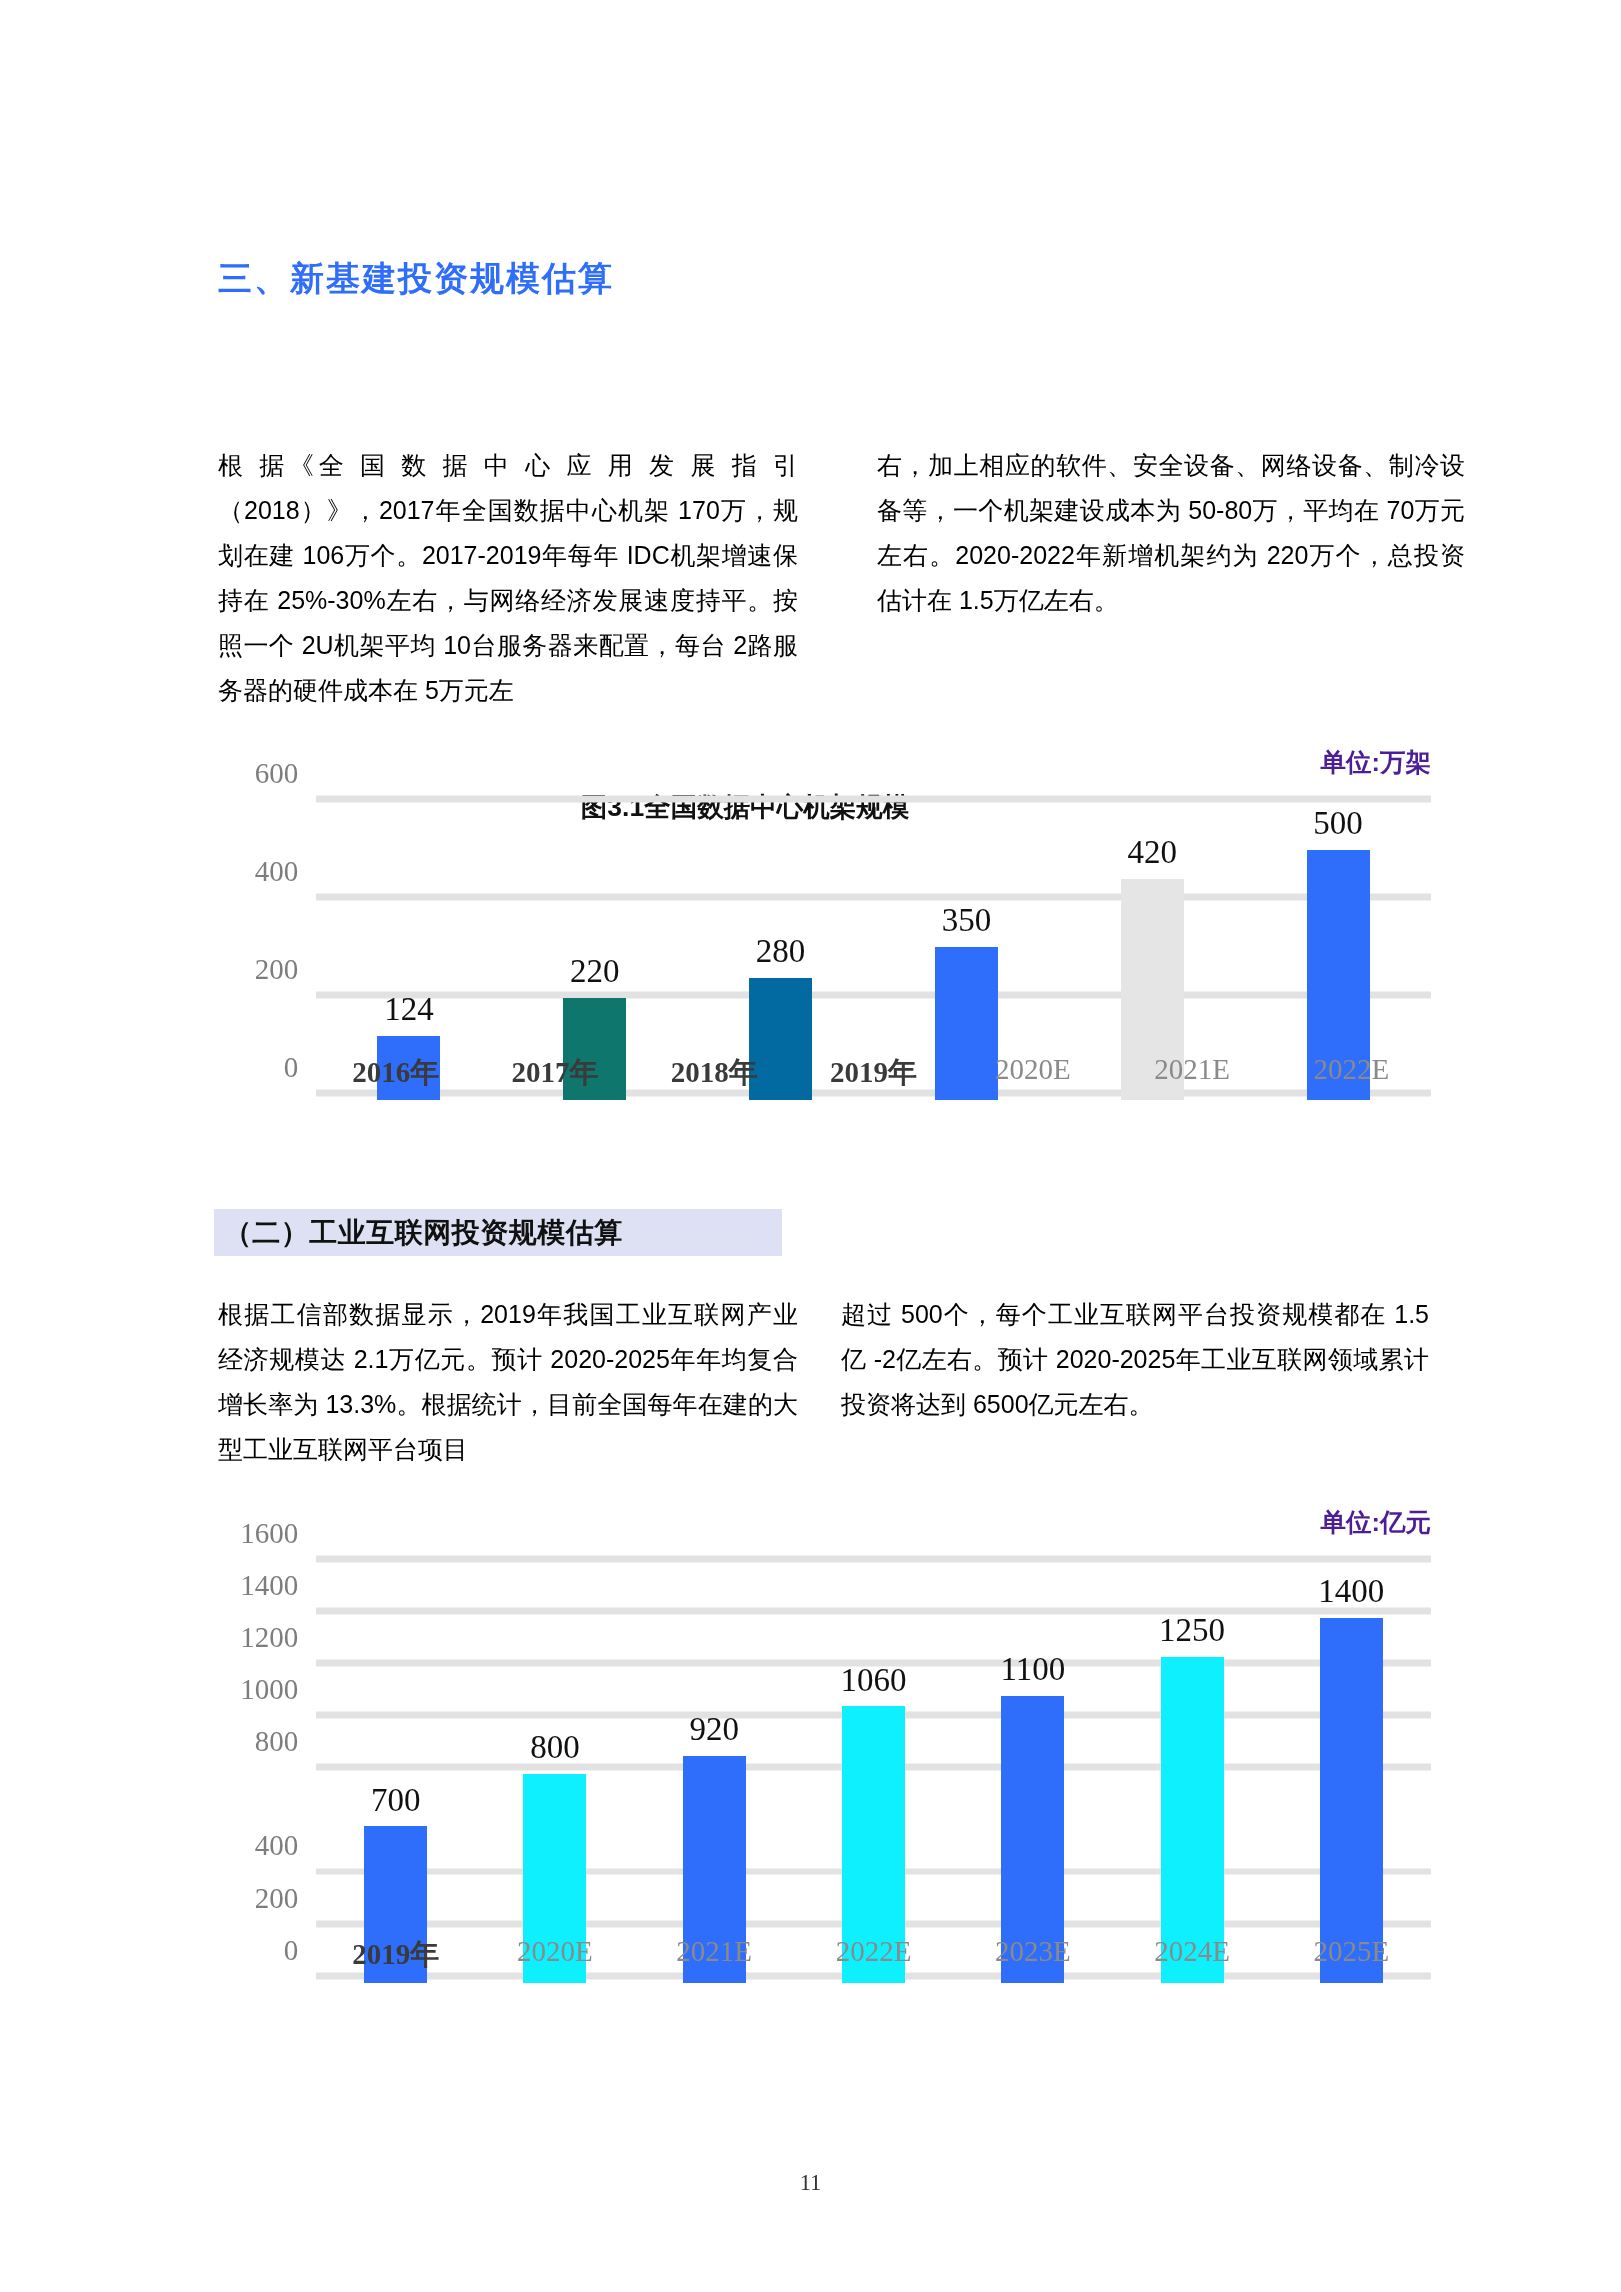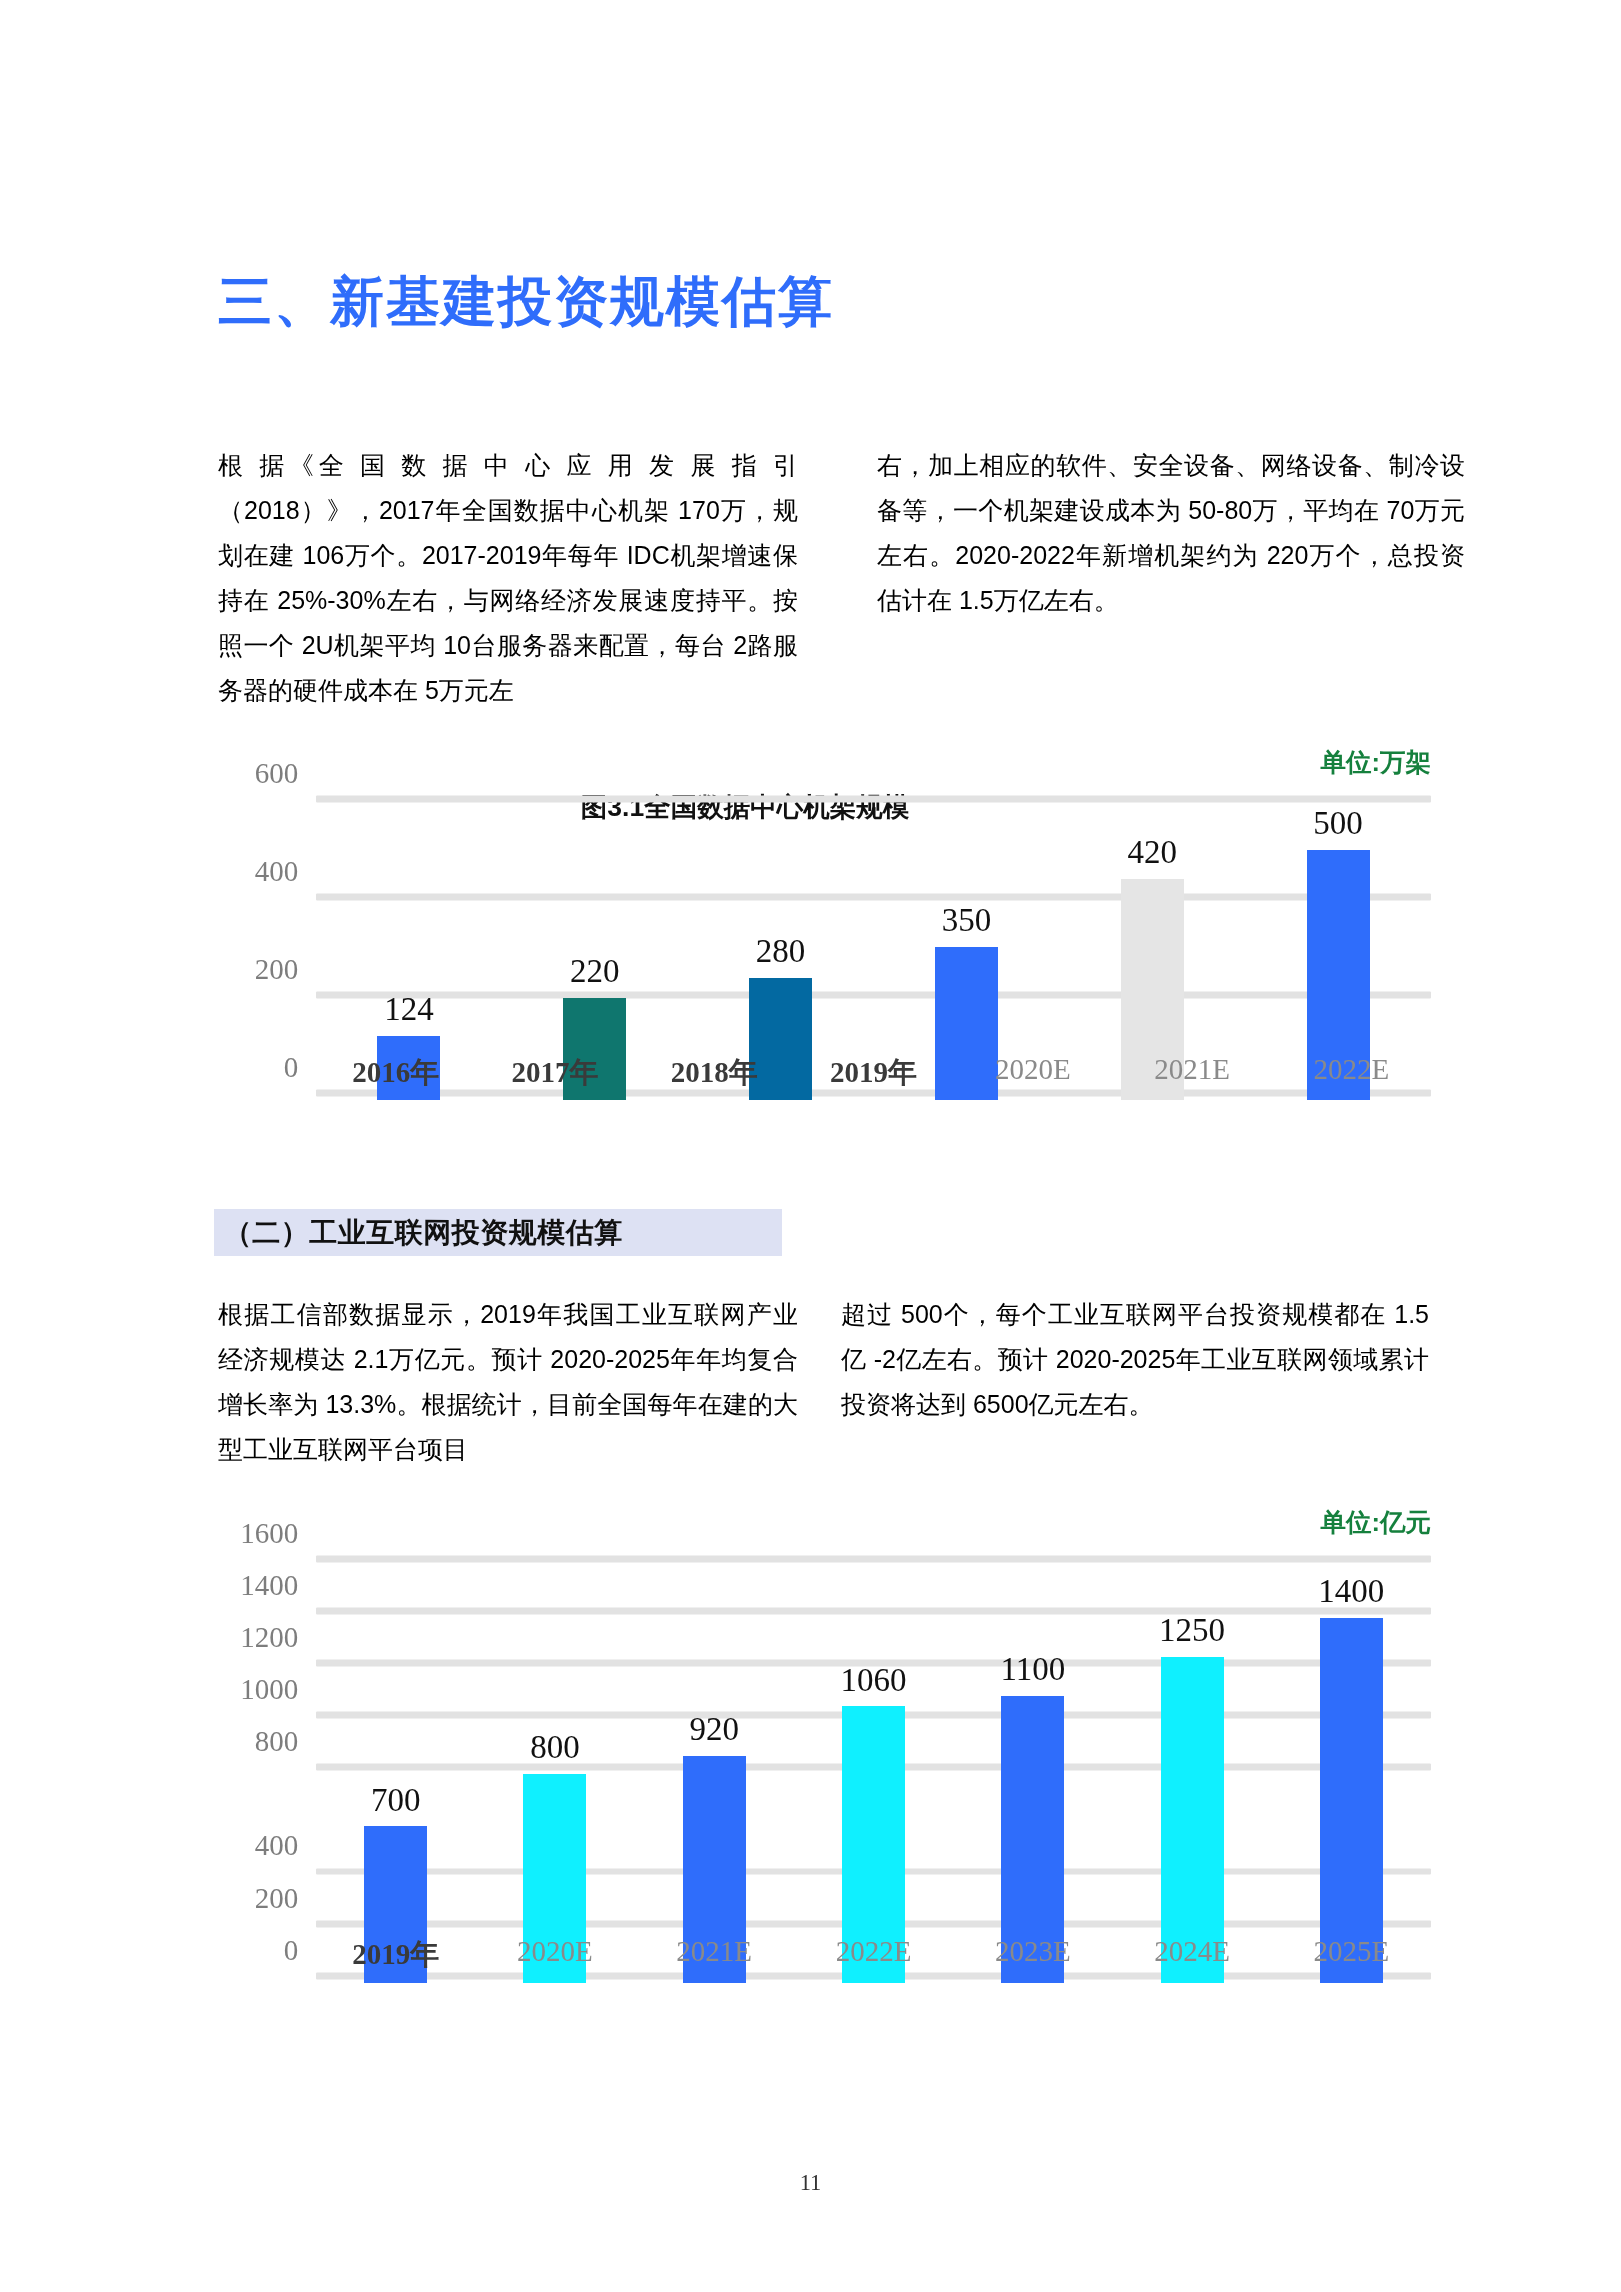--- a/index.html
+++ b/index.html
@@ -19,21 +19,21 @@
     position: absolute;
     inset: 0;
     padding: 0;
   }
 
   
   .main-title {
     position: absolute;
     left: 218px;
     top: 238px;
-    font-size: 54px;
+    font-size: 34px;
     font-weight: bold;
     color: #2f6dfb;
     letter-spacing: 2px;
     line-height: 1;
     white-space: nowrap;
   }
 
   
   .sub-head {
     position: absolute;
@@ -89,21 +89,21 @@
     margin-top: 44px;
   }
   #chart1-block .chart-title { padding-right: 147px; }
   #chart2-block .chart-title { padding-right: 147px; }
   .chart-unit {
     position: absolute;
     right: 0;
     top: 0;
     font-size: 25.5px;
     font-weight: bold;
-    color: #15803d;
+    color: #4c1d95;
     white-space: nowrap;
     margin-left: 9px;
   }
 
   
   .plot {
     position: relative;
     margin-top: 13.7px;
   }
   #chart1-plot { height: 294px; }

